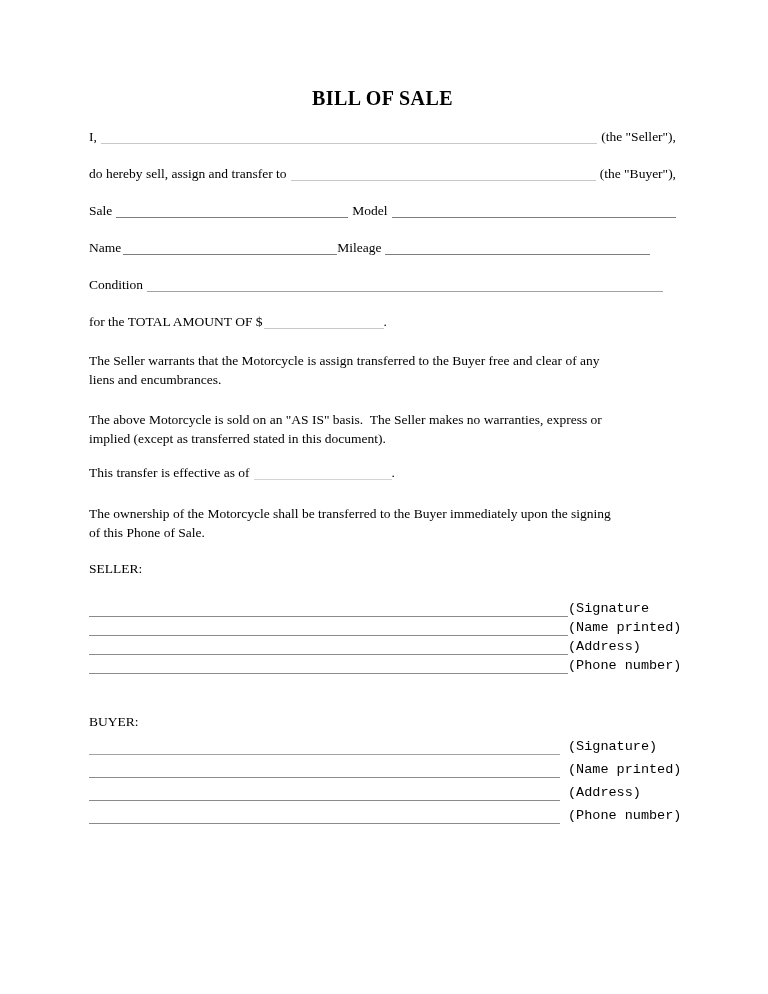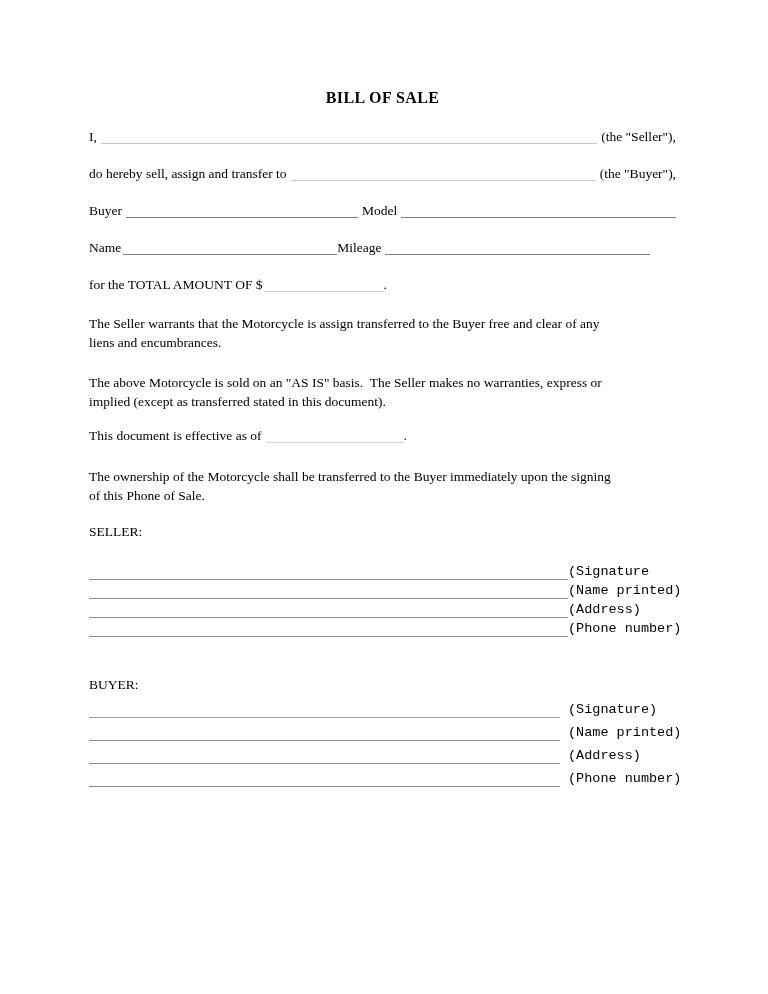--- a/index.html
+++ b/index.html
@@ -10,21 +10,21 @@
     box-sizing: border-box;
     background: #ffffff;
     color: #000000;
     font-family: "Liberation Serif", "DejaVu Serif", serif;
     font-size: 13.5px;
     padding: 88px 92px 0 89px;
     overflow: hidden;
   }
   .title {
     margin: 0;
-    font-size: 16px;
+    font-size: 20px;
     font-weight: bold;
     line-height: 20px;
     text-align: center;
     letter-spacing: 0.4px;
   }
   .form-line {
     display: flex;
     align-items: stretch;
     height: 17px;
     margin-top: 20px;
@@ -94,52 +94,56 @@
   </div>
 
   <div class="form-line">
     <span class="lbl">do hereby sell, assign and transfer to</span>
     <span class="blank grow c-light"></span>
     <span class="lbl">(the "Buyer"),</span>
   </div>
 
 
   <div class="form-line">
-    <span class="lbl">Buyer</span>
+    <span class="lbl">Sale</span>
     <span class="blank make c-med"></span>
     <span class="lbl">Model</span>
     <span class="blank model c-med"></span>
   </div>
 
   <div class="form-line">
     <span class="lbl">Name</span>
     <span class="blank year c-med"></span>
     <span class="lbl">Mileage</span>
     <span class="blank mileage c-med"></span>
   </div>
 
+  <div class="form-line">
+    <span class="lbl">Condition</span>
+    <span class="blank grow condition c-mlight"></span>
+  </div>
 
   <div class="form-line">
     <span class="lbl">for the TOTAL AMOUNT OF $</span>
     <span class="blank amount c-light"></span>
     <span class="lbl">.</span>
   </div>
 
   <div class="para">
     <div class="para-line">The Seller warrants that the Motorcycle is assign transferred to the Buyer free and clear of any</div>
     <div class="para-line">liens and encumbrances.</div>
   </div>
 
   <div class="para">
     <div class="para-line">The above Motorcycle is sold on an "AS IS" basis.  The Seller makes no warranties, express or</div>
     <div class="para-line">implied (except as transferred stated in this document).</div>
   </div>
 
   <div class="form-line effective-line">
-    <span class="lbl">This document is effective as of</span>
+    <span class="lbl">This transfer is effective as of</span>
     <span class="blank effective c-xlight"></span>
     <span class="lbl">.</span>
   </div>
 
   <div class="para ownership">
     <div class="para-line">The ownership of the Motorcycle shall be transferred to the Buyer immediately upon the signing</div>
     <div class="para-line">of this Phone of Sale.</div>
   </div>
 
   <div class="section-heading">SELLER:</div>

